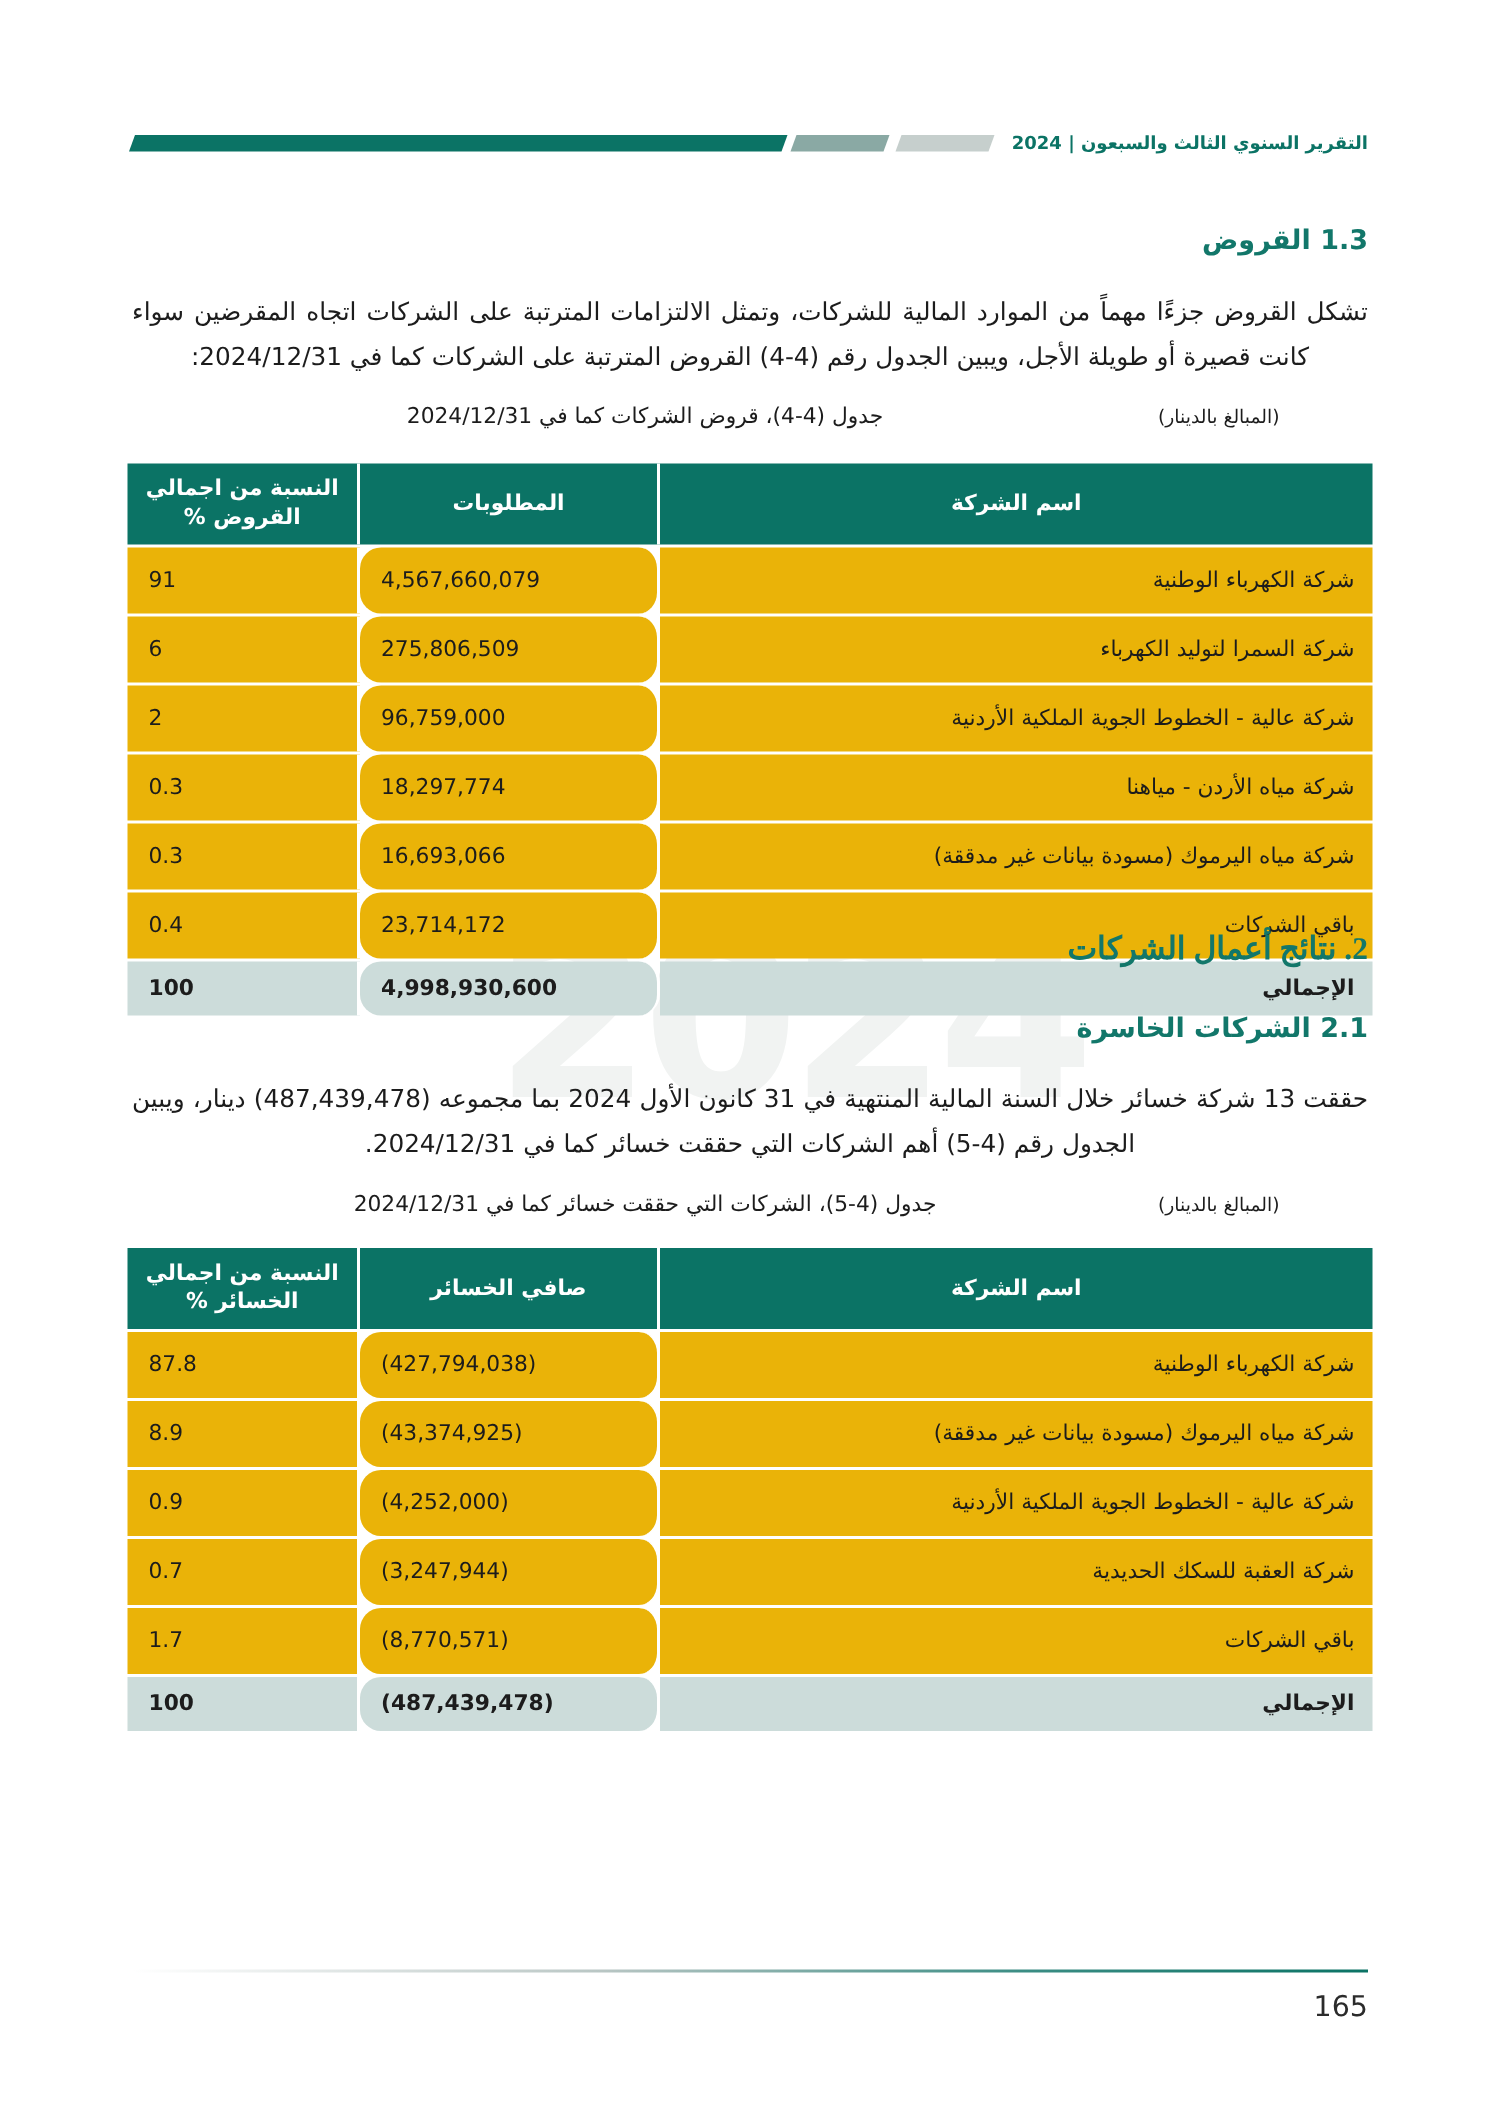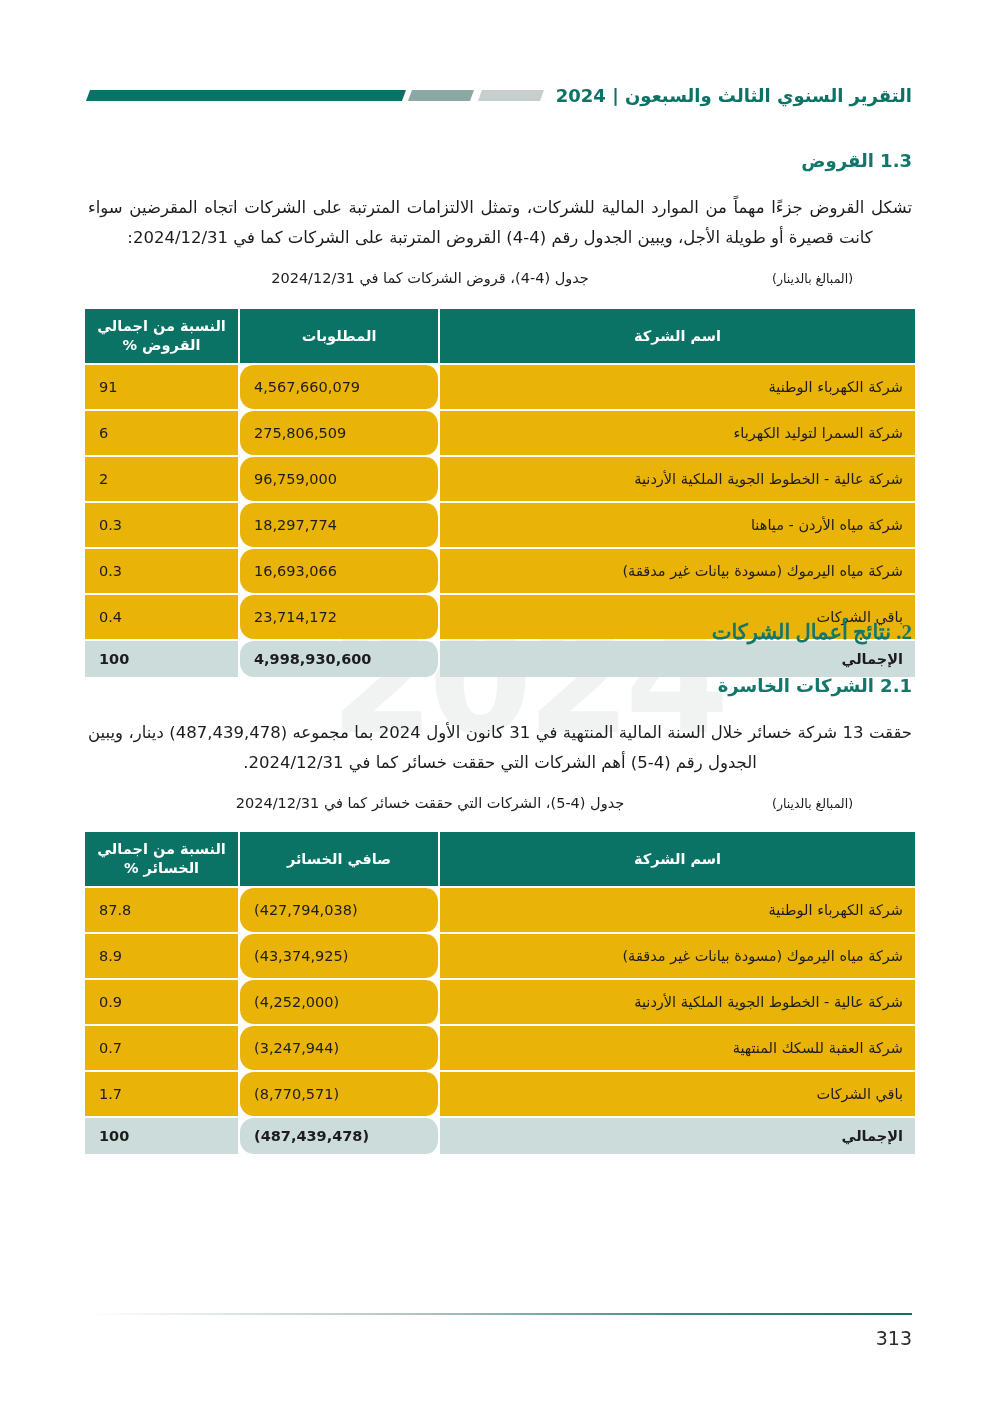--- a/index.html
+++ b/index.html
@@ -47,21 +47,21 @@
     top: 78px;
     right: 88px;
     left: 88px;
     height: 34px;
     display: flex;
     flex-direction: row;
     align-items: center;
     z-index: 2;
   }
   .header-title {
-    font-size: 18px;
+    font-size: 12px;
     font-weight: bold;
     color: #0b7365;
     white-space: nowrap;
     letter-spacing: .3px;
     direction: rtl;
     padding-left: 14px;
   }
   .header-rules {
     flex: 1;
     height: 34px;
@@ -313,33 +313,33 @@
         <td class="td-name">شركة مياه اليرموك (مسودة بيانات غير مدققة)</td>
         <td class="td-val">(43,374,925)</td>
         <td class="td-pct">8.9</td>
       </tr>
       <tr>
         <td class="td-name">شركة عالية - الخطوط الجوية الملكية الأردنية</td>
         <td class="td-val">(4,252,000)</td>
         <td class="td-pct">0.9</td>
       </tr>
       <tr>
-        <td class="td-name">شركة العقبة للسكك المنتهية</td>
+        <td class="td-name">شركة العقبة للسكك الحديدية</td>
         <td class="td-val">(3,247,944)</td>
         <td class="td-pct">0.7</td>
       </tr>
       <tr>
         <td class="td-name">باقي الشركات</td>
         <td class="td-val">(8,770,571)</td>
         <td class="td-pct">1.7</td>
       </tr>
       <tr class="total">
         <td class="td-name">الإجمالي</td>
         <td class="td-val">(487,439,478)</td>
         <td class="td-pct">100</td>
       </tr>
     </tbody>
   </table>
 
   <div class="footer-rule"></div>
-  <div class="page-number">313</div>
+  <div class="page-number">165</div>
 
 </div>
 
 </body></html>

